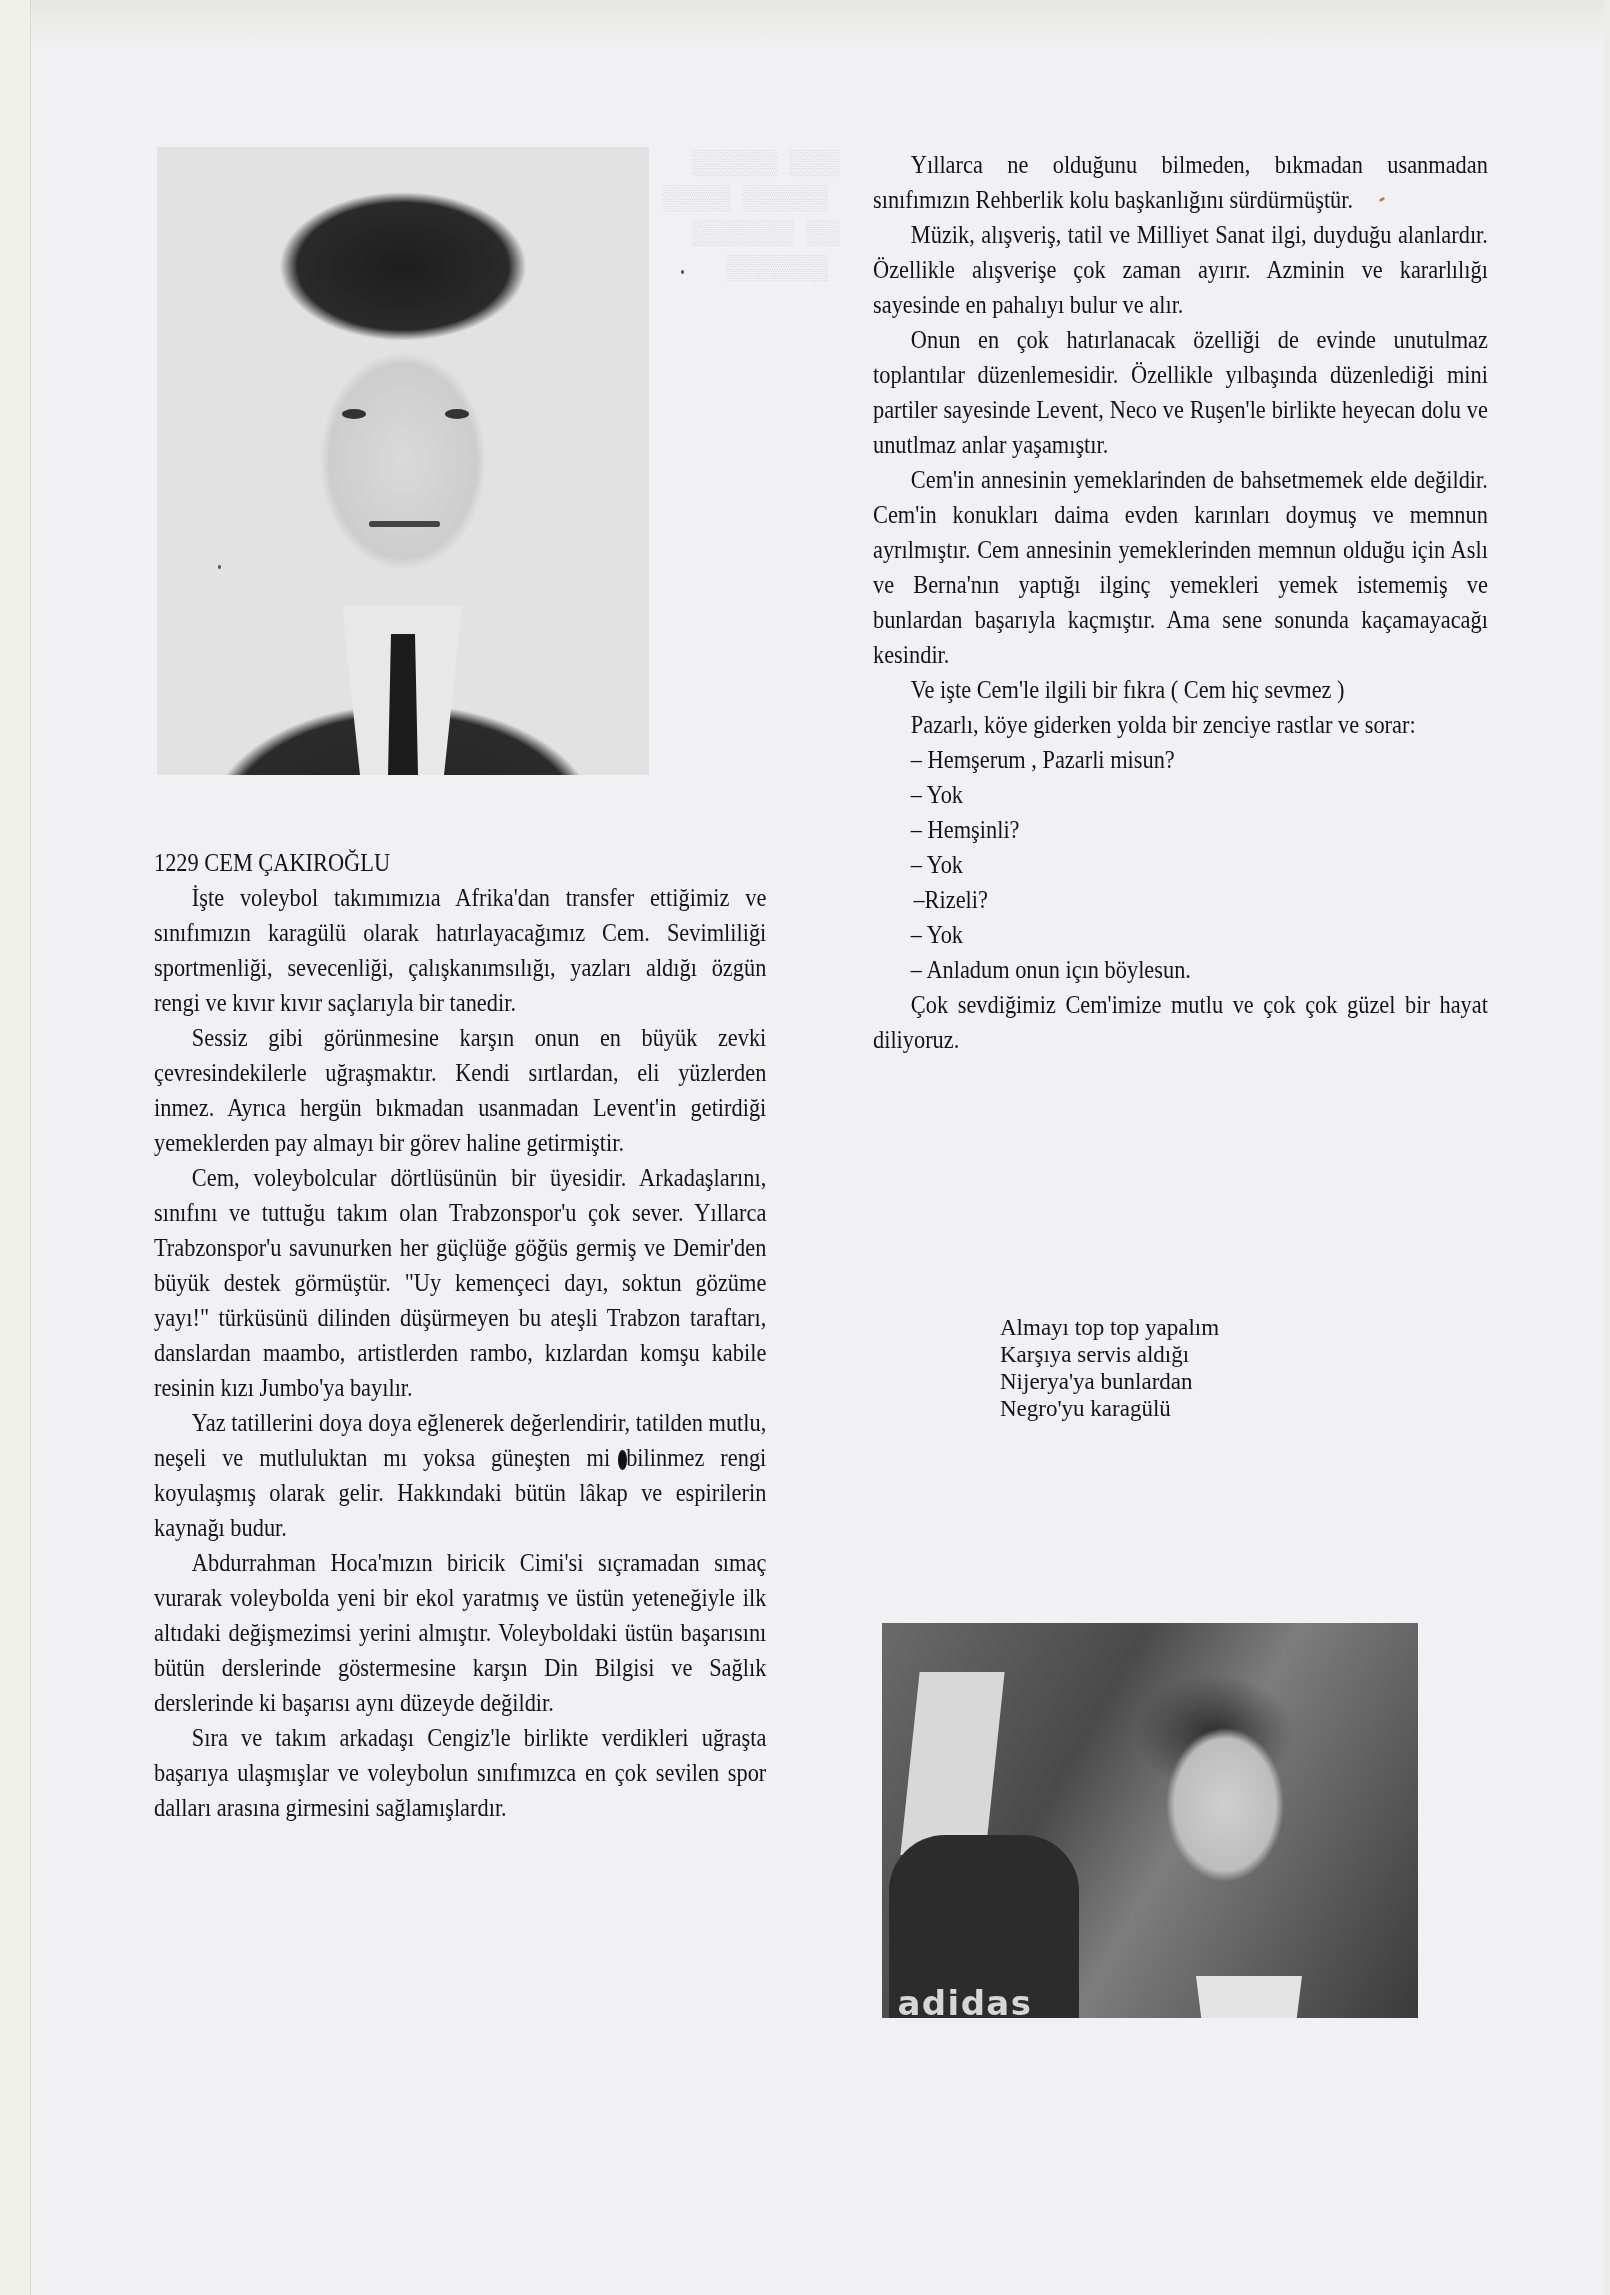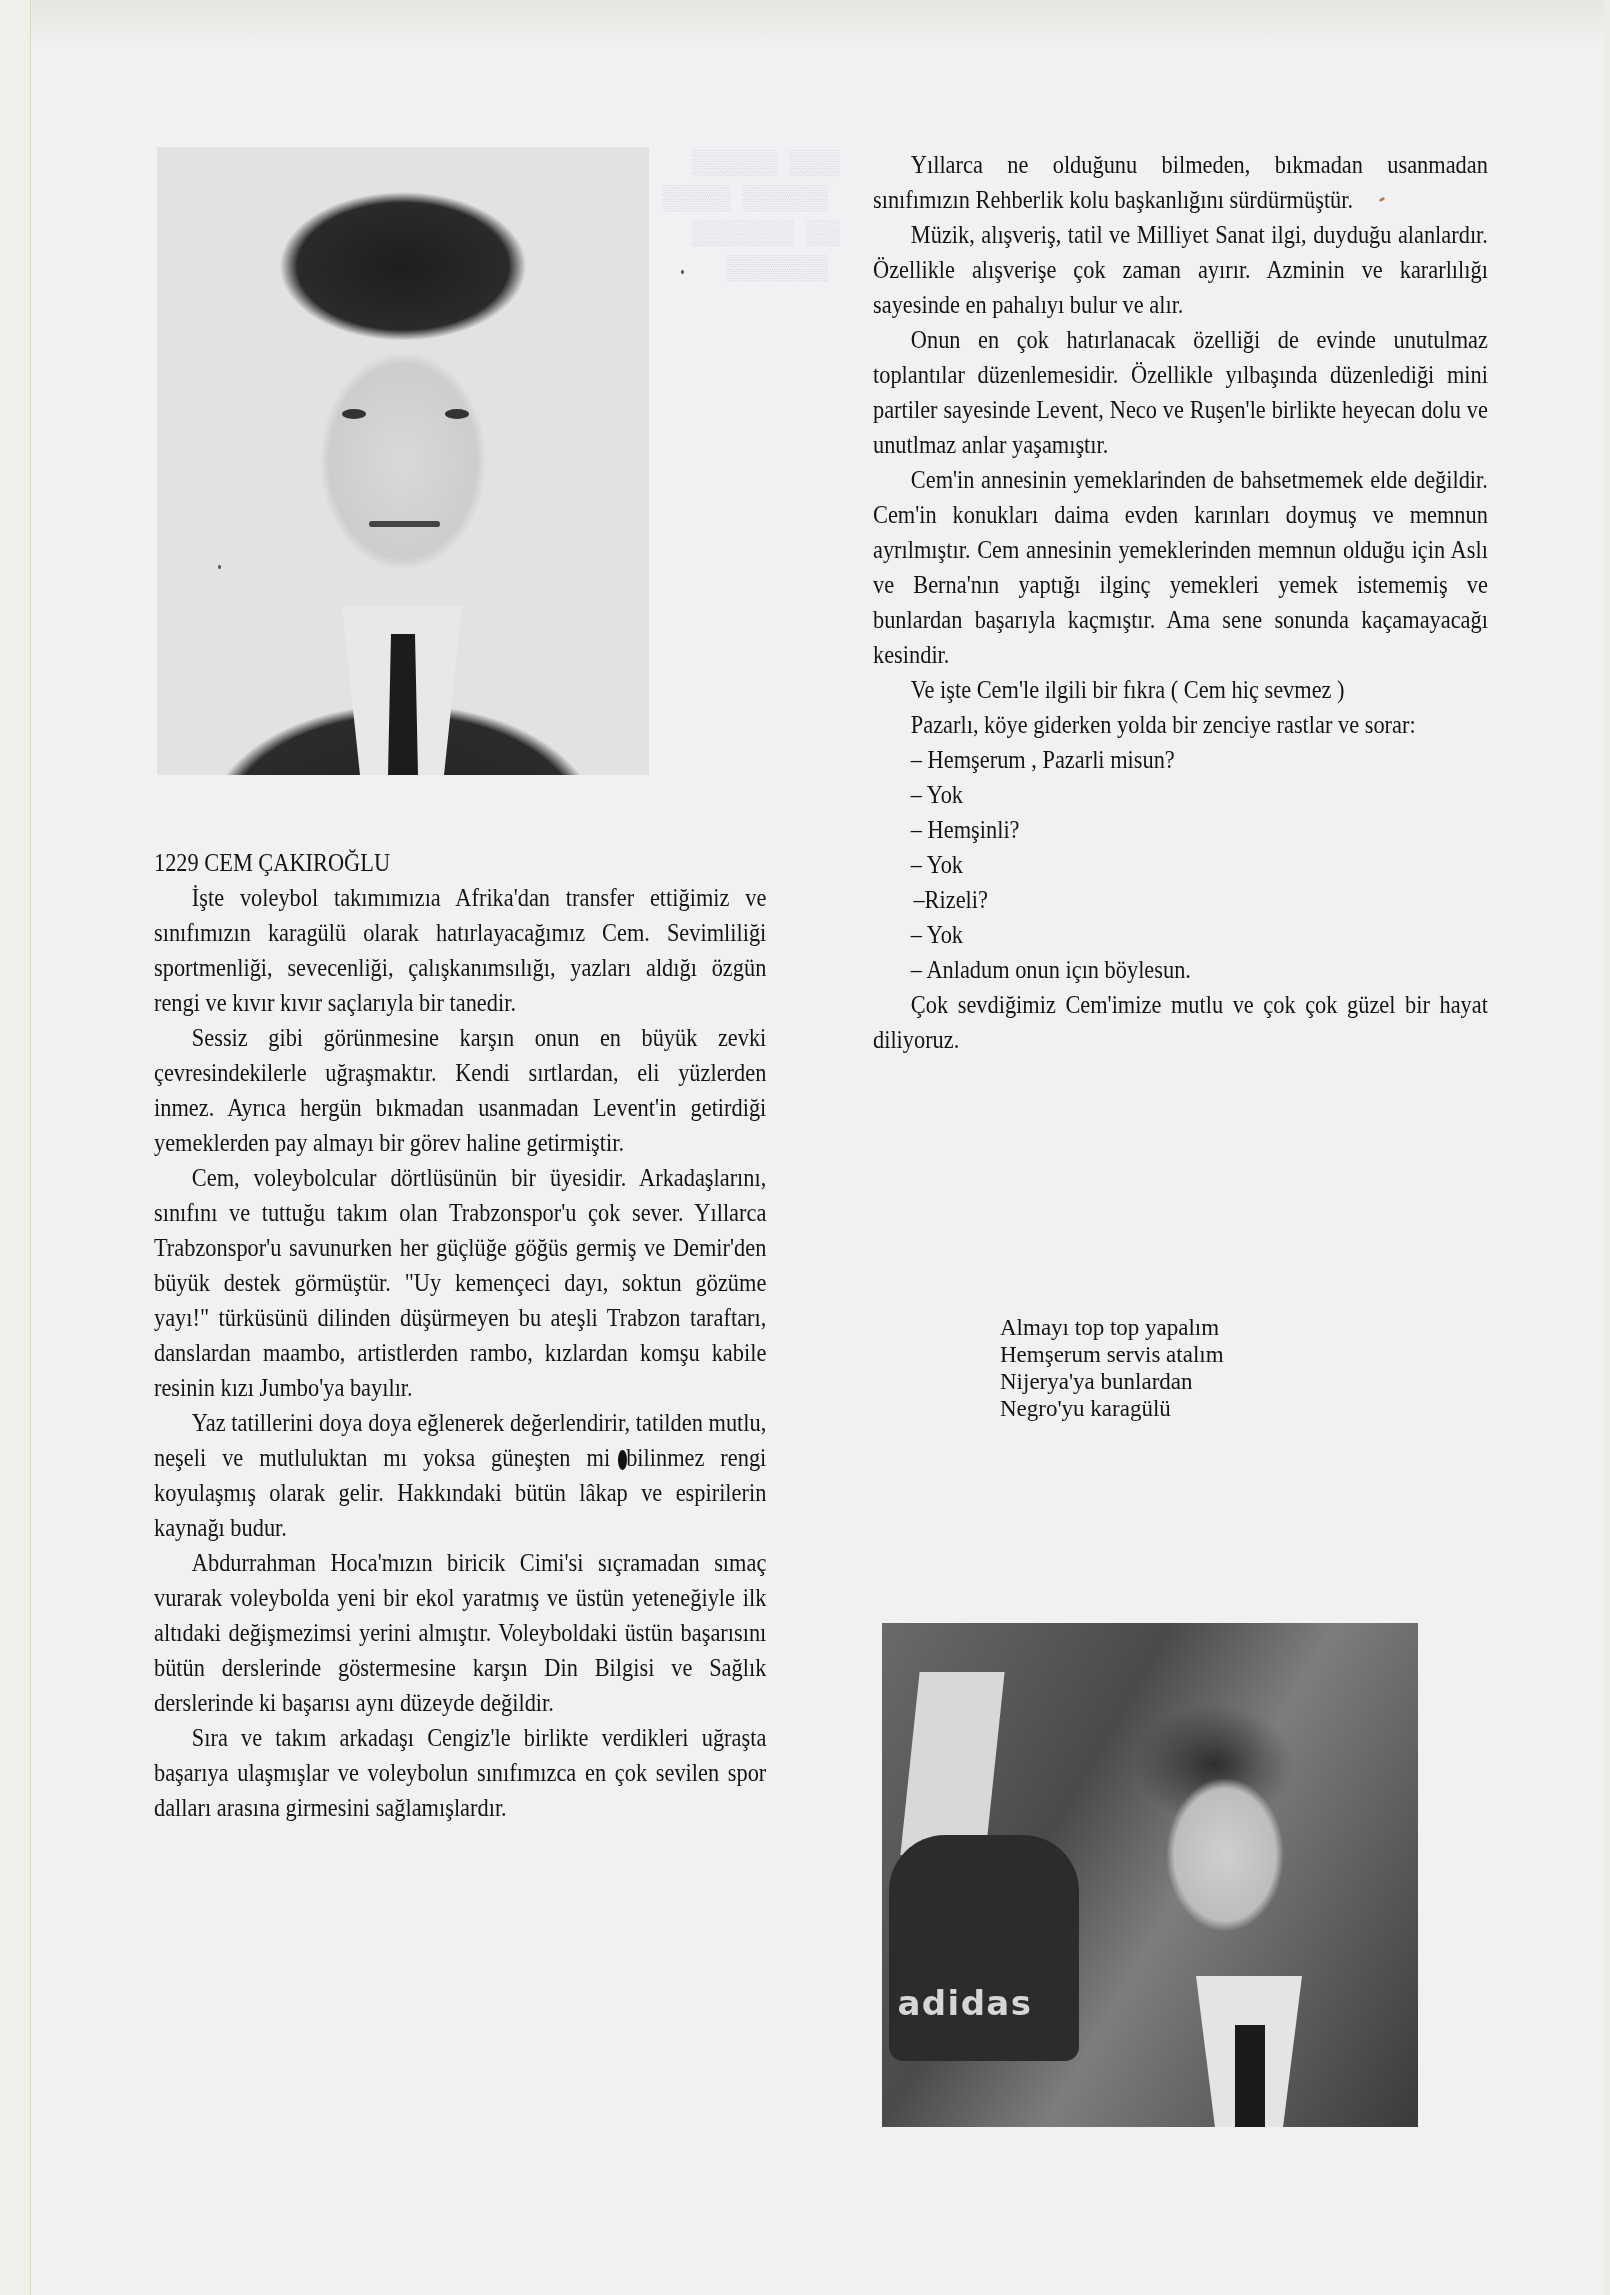--- a/index.html
+++ b/index.html
@@ -45,21 +45,21 @@
   }
   .portrait .tie {
     position: absolute; left: 231px; top: 487px; width: 30px; height: 141px;
     background: #1c1c1c; clip-path: polygon(10% 0, 90% 0, 100% 100%, 0 100%);
   }
   .portrait .eye { position: absolute; width: 24px; height: 10px; background: #333; border-radius: 50%; top: 262px; }
   .portrait .eye.l { left: 185px; } .portrait .eye.r { left: 288px; }
   .portrait .mouth { position: absolute; left: 212px; top: 374px; width: 71px; height: 5.6px; background: #444; border-radius: 2.8px; }
 
   .group-photo {
-    left: 882px; top: 1623px; width: 536px; height: 504px;
+    left: 882px; top: 1623px; width: 536px; height: 395px;
     background:
       radial-gradient(ellipse 92px 120px at 64% 46%, #cfcfcf 0%, #bdbdbd 55%, transparent 64%),
       radial-gradient(ellipse 113px 85px at 62% 28%, #2e2e2e 0%, transparent 70%),
       linear-gradient(120deg, #6a6a6a 0%, #4a4a4a 35%, #7d7d7d 55%, #3a3a3a 100%);
   }
   .group-photo .window { position: absolute; left: 28px; top: 49px; width: 85px; height: 183px; background: #d8d8d8; transform: skewX(-6deg); }
   .group-photo .bag { position: absolute; left: 7px; top: 212px; width: 190px; height: 226px; background: #2c2c2c; border-radius: 56px 56px 14px 14px; }
   .group-photo .brand { position: absolute; left: 15.5px; top: 360px; color: #d6d6d6; font-family: "DejaVu Sans", sans-serif; font-weight: bold; font-size: 34px; letter-spacing: 1.4px; }
   .group-photo .collar { position: absolute; left: 314px; top: 353px; width: 106px; height: 169px; background: #e4e4e4; clip-path: polygon(0 0, 100% 0, 80% 100%, 20% 100%); }
   .group-photo .gtie { position: absolute; left: 353px; top: 402px; width: 30px; height: 120px; background: #1a1a1a; }
@@ -130,21 +130,21 @@
   <p class="dialog-line">– Hemşinli?</p>
   <p class="dialog-line">– Yok</p>
   <p class="dialog-line tight">–Rizeli?</p>
   <p class="dialog-line">– Yok</p>
   <p class="dialog-line">– Anladum onun içın böylesun.</p>
   <p>Çok sevdiğimiz Cem'imize mutlu ve çok çok güzel bir hayat diliyoruz.</p>
 </div>
 
 <div class="poem">
   <div>Almayı top top yapalım</div>
-  <div>Hemşerum servis atalım</div>
+  <div>Karşıya servis aldığı</div>
   <div>Nijerya'ya bunlardan</div>
   <div>Negro'yu karagülü</div>
 </div>
 
 <div class="photo group-photo">
   <div class="window"></div>
   <div class="bag"></div>
   <div class="brand">adidas</div>
   <div class="collar"></div>
   <div class="gtie"></div>

